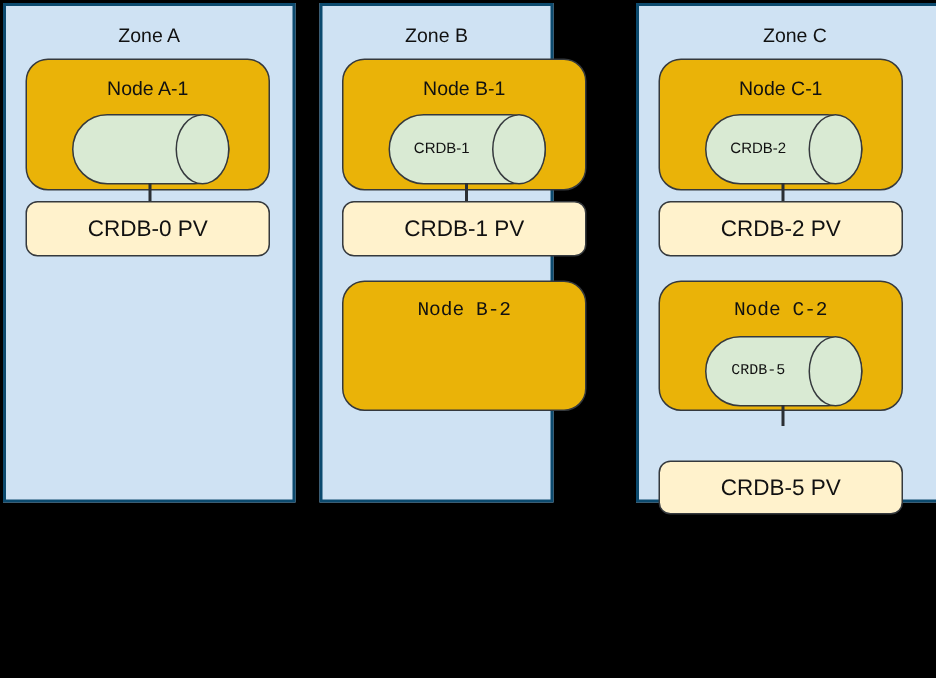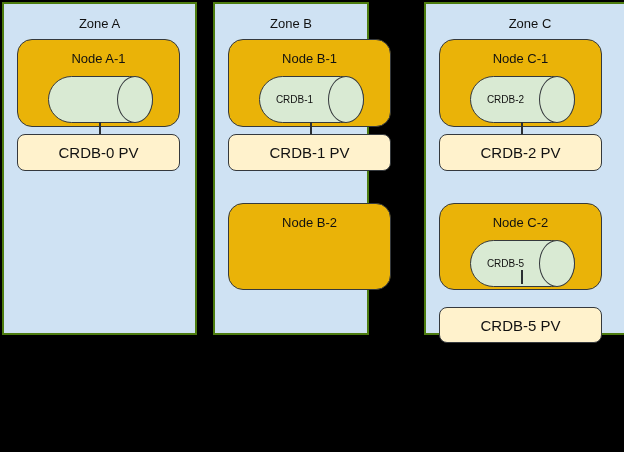--- a/index.html
+++ b/index.html
@@ -14,21 +14,21 @@
     background: #000;
     font-family: "Liberation Sans", sans-serif;
     color: #111;
     overflow: hidden;
   }
   .zone {
     position: absolute;
     top: 2px;
     height: 333px;
     background: #cfe2f3;
-    border: 2px solid #4d7c0f;
+    border: 2px solid #0c4a6e;
     box-sizing: border-box;
   }
   .zone-a { left: 2px;   width: 195px; }
   .zone-b { left: 213px; width: 156px; }
   .zone-c { left: 424px; width: 212px; }
 
   .zone-title {
     position: absolute;
     top: 12px;
     left: 0;
@@ -41,21 +41,21 @@
   .node {
     position: absolute;
     left: 13px;
     width: 163px;
     background: #eab308;
     border: 1.5px solid #35393d;
     border-radius: 15px;
     box-sizing: border-box;
   }
   .node-row1 { top: 35px;  height: 88px; }
-  .node-row2 { top: 199px; height: 87px; }
+  .node-row2 { top: 183px; height: 87px; font-family: Liberation Mono, monospace; }
 
   .node-title {
     position: absolute;
     top: 11px;
     left: 0;
     right: 0;
     text-align: center;
     font-size: 13px;
     line-height: 16px;
   }

